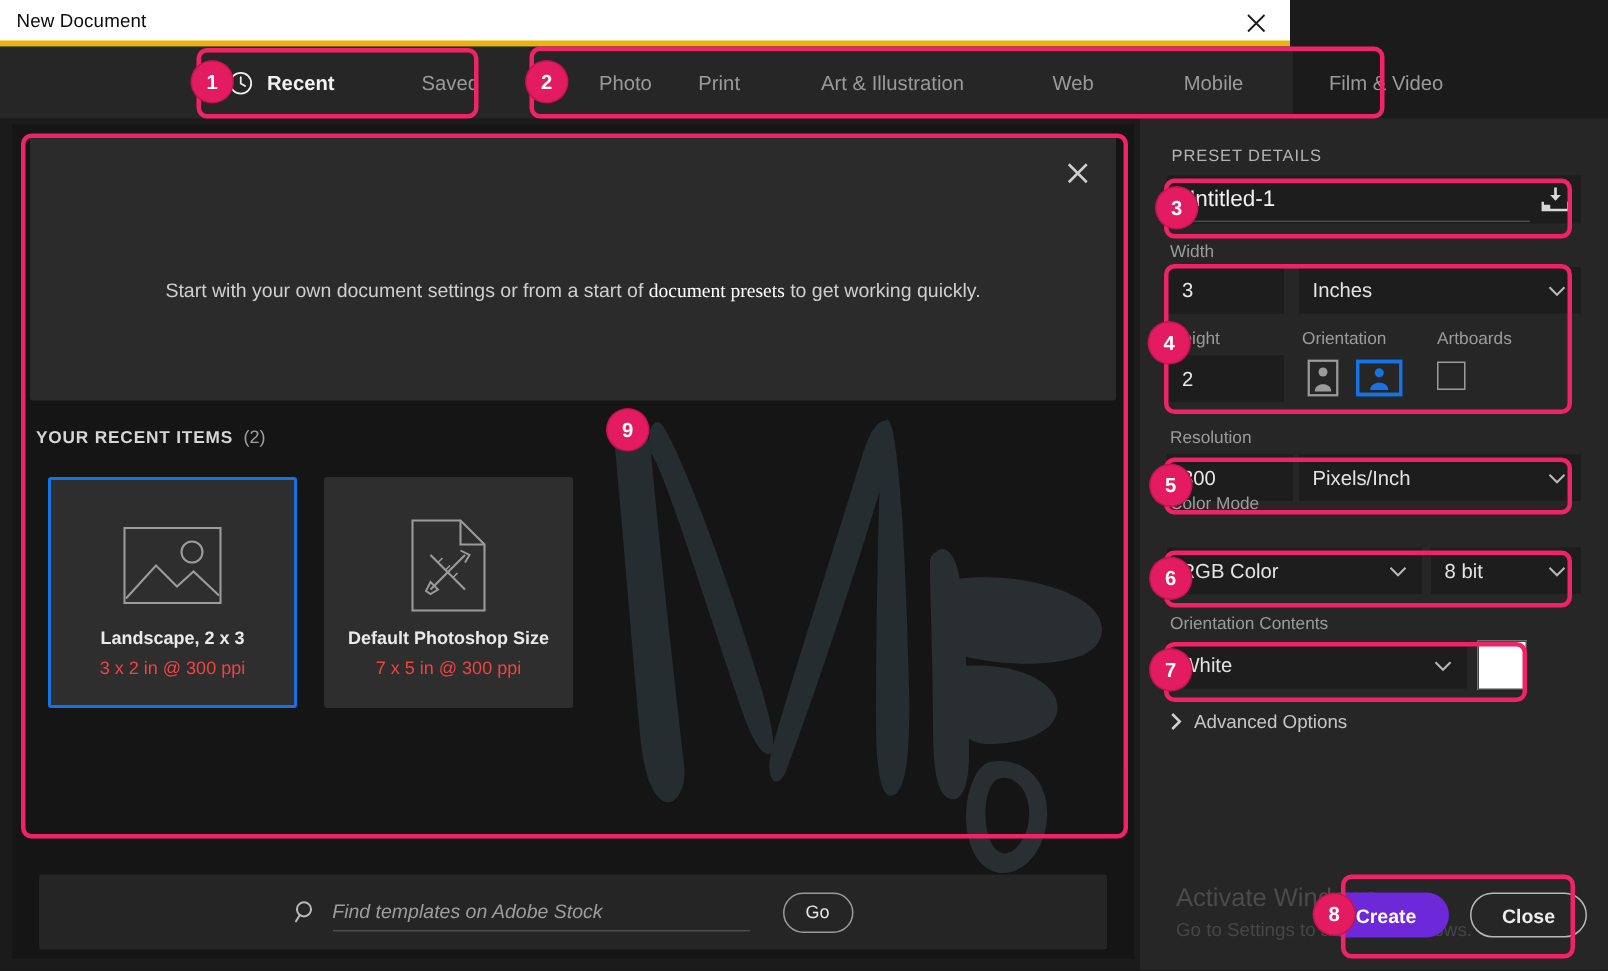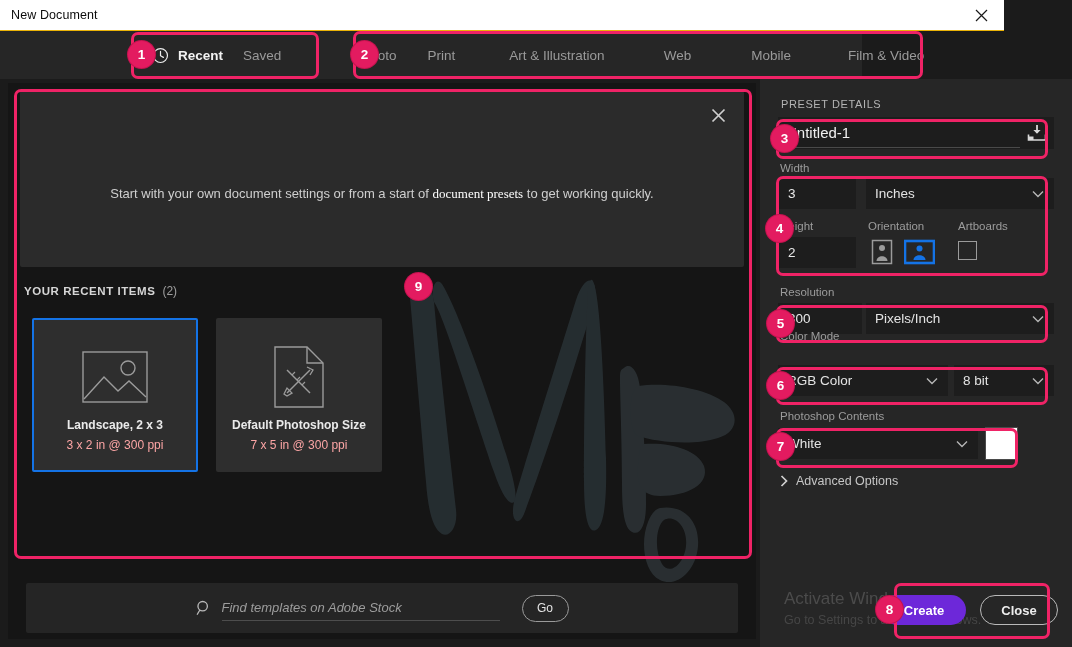--- a/index.html
+++ b/index.html
@@ -10,24 +10,24 @@
     overflow: hidden;
   }
   #app {
     position: relative;
     width: 1072px; height: 647px;
     background: #1b1b1b;
   }
 
   
   .titlebar {
-    position: absolute; left: 0; top: 0; width: 1004px; height: 31px;
+    position: absolute; left: 0; top: 0; width: 860px; height: 31px;
     background: #ffffff;
     display: flex; align-items: center;
-    border-bottom: 1px solid #eab308;
+    border-bottom: 4px solid #eab308;
   }
   .titlebar-text {
     margin-left: 11px;
     font-size: 12.5px; color: #0c0c0c;
     letter-spacing: 0.1px;
   }
   .titlebar-close {
     position: absolute; right: 0; top: 0;
     width: 46px; height: 31px;
     display: flex; align-items: center; justify-content: center;
@@ -50,21 +50,21 @@
     font-size: 13.5px; color: #9a9a9a;
     cursor: pointer; white-space: nowrap;
     position: relative;
   }
   .tab-item.active { color: #f2f2f2; font-weight: bold; }
   .tab-item.active::after {
     content: ""; position: absolute;
     left: 0; right: 0; bottom: -15px; height: 2px;
     background: #e8e8e8;
   }
-  .tab-saved { margin-left: 20px; }
+  .tab-saved { margin-left: 58px; }
   .tab-sep {
     width: 1px; height: 25px; background: #3c3c3c;
     margin: 0 0 0 44px;
   }
   .cat-tabs { display: flex; align-items: flex-start; margin-left: 0; }
   .cat-tabs .tab-item { padding: 0 0; }
   .cat-photo { margin-left: 36px; }
   .cat-print { margin-left: 31px; }
   .cat-art { margin-left: 54px; }
   .cat-web { margin-left: 59px; }
@@ -138,21 +138,21 @@
     display: flex; align-items: center; justify-content: center;
   }
   .card-title {
     position: absolute; left: 0; right: 0; bottom: 38px;
     text-align: center;
     font-size: 12px; color: #eaeaea; font-weight: bold;
   }
   .card-sub {
     position: absolute; left: 0; right: 0; bottom: 18px;
     text-align: center;
-    font-size: 12px; color: #fca5a5;
+    font-size: 12px; color: #ef4444;
   }
 
   
   .stockbar {
     position: absolute; left: 18px; top: 500px;
     width: 712px; height: 50px;
     background: #252525;
     border-radius: 2px;
     display: flex; align-items: center; justify-content: center;
   }
@@ -510,21 +510,21 @@
         </svg>
       </div>
       <div class="select-dark cm-depth">
         <span>8 bit</span>
         <svg class="chev" width="12" height="8" viewBox="0 0 12 8">
           <path d="M1 1.5 L6 6.5 L11 1.5" fill="none" stroke="#b6b6b6" stroke-width="1.4"></path>
         </svg>
       </div>
     </div>
 
-    <div class="field-label lbl-bg">Photoshop Contents</div>
+    <div class="field-label lbl-bg">Orientation Contents</div>
     <div class="row-bg">
       <div class="select-dark bg-sel">
         <span>White</span>
         <svg class="chev" width="12" height="8" viewBox="0 0 12 8">
           <path d="M1 1.5 L6 6.5 L11 1.5" fill="none" stroke="#b6b6b6" stroke-width="1.4"></path>
         </svg>
       </div>
       <div class="bg-swatch"></div>
     </div>
 

